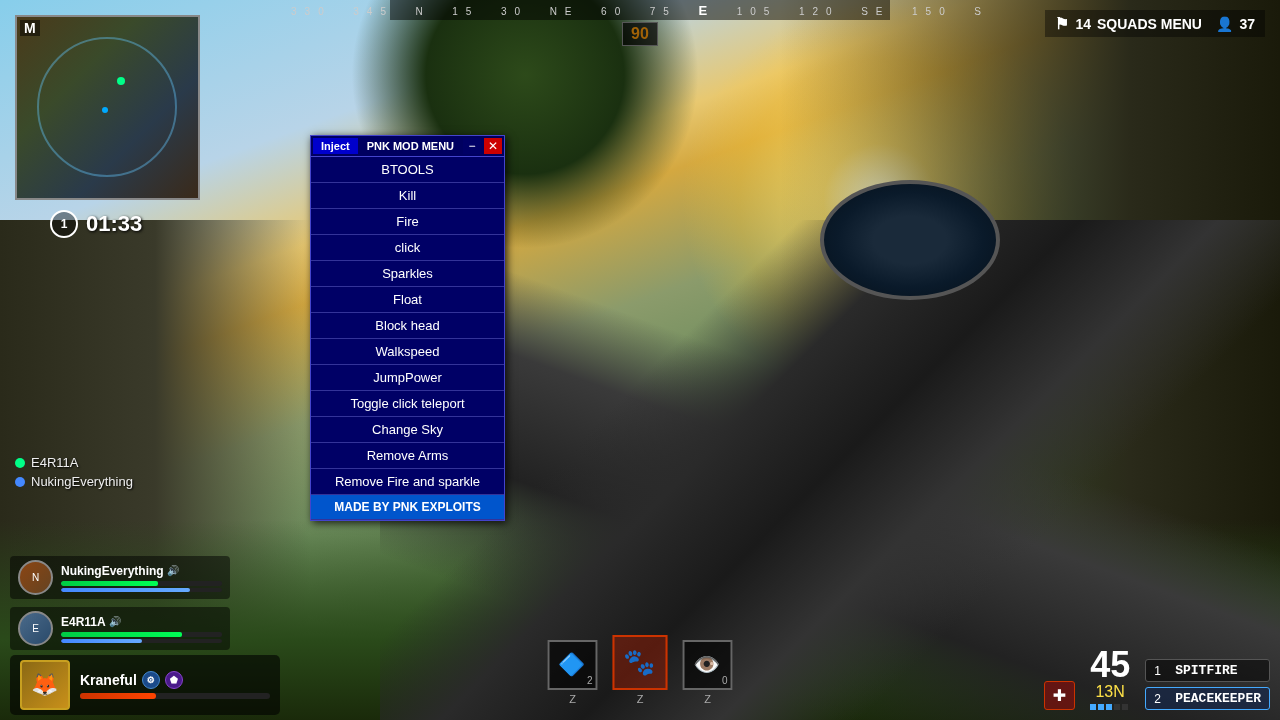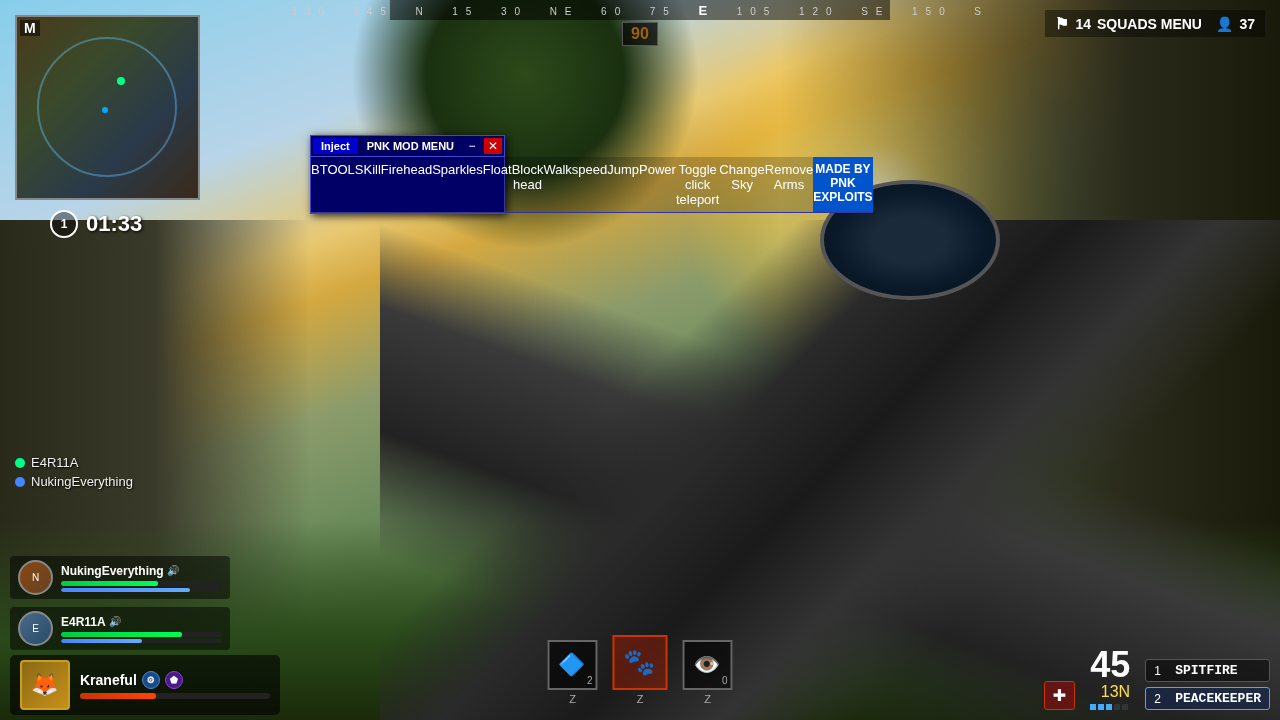--- a/index.html
+++ b/index.html
@@ -477,21 +477,21 @@
     .weapon-hud {
       position: absolute;
       bottom: 10px;
       right: 10px;
       z-index: 10;
       display: flex;
       align-items: flex-end;
       gap: 15px;
     }
     .ammo-count {
-      text-align: right;
+      text-align: center;
     }
     .ammo-main {
       color: #fff;
       font-size: 36px;
       font-weight: bold;
       line-height: 1;
     }
     .ammo-reserve {
       color: #fde047;
       font-size: 16px;
@@ -597,21 +597,21 @@
       height: 16px;
       display: flex;
       align-items: center;
       justify-content: center;
     }
     .mod-menu-btn.close {
       background: #cc0000;
     }
     .mod-menu-items {
       display: flex;
-      flex-direction: row;
+      flex-direction: column;
     }
     .mod-menu-item {
       color: #fff;
       font-size: 13px;
       padding: 5px 0;
       text-align: center;
       border-bottom: 1px solid #333399;
       cursor: pointer;
       background: rgba(0,0,0,0.2);
     }
@@ -772,24 +772,25 @@
   <div class="mod-menu-titlebar">
     <button class="mod-menu-inject">Inject</button>
     <span class="mod-menu-title">PNK MOD MENU</span>
     <button class="mod-menu-btn">−</button>
     <button class="mod-menu-btn close">✕</button>
   </div>
   <div class="mod-menu-items">
   <div class="mod-menu-item">BTOOLS</div>
       <div class="mod-menu-item">Kill</div>
       <div class="mod-menu-item">Fire</div>
-      <div class="mod-menu-item">head</div>
+      <div class="mod-menu-item">click</div>
       <div class="mod-menu-item">Sparkles</div>
       <div class="mod-menu-item">Float</div>
       <div class="mod-menu-item">Block head</div>
       <div class="mod-menu-item">Walkspeed</div>
       <div class="mod-menu-item">JumpPower</div>
       <div class="mod-menu-item">Toggle click teleport</div>
       <div class="mod-menu-item">Change Sky</div>
       <div class="mod-menu-item">Remove Arms</div>
+      <div class="mod-menu-item">Remove Fire and sparkle</div>
       <div class="mod-menu-item footer">MADE BY PNK EXPLOITS</div>
     </div>
 </div>
 
 </body></html>

